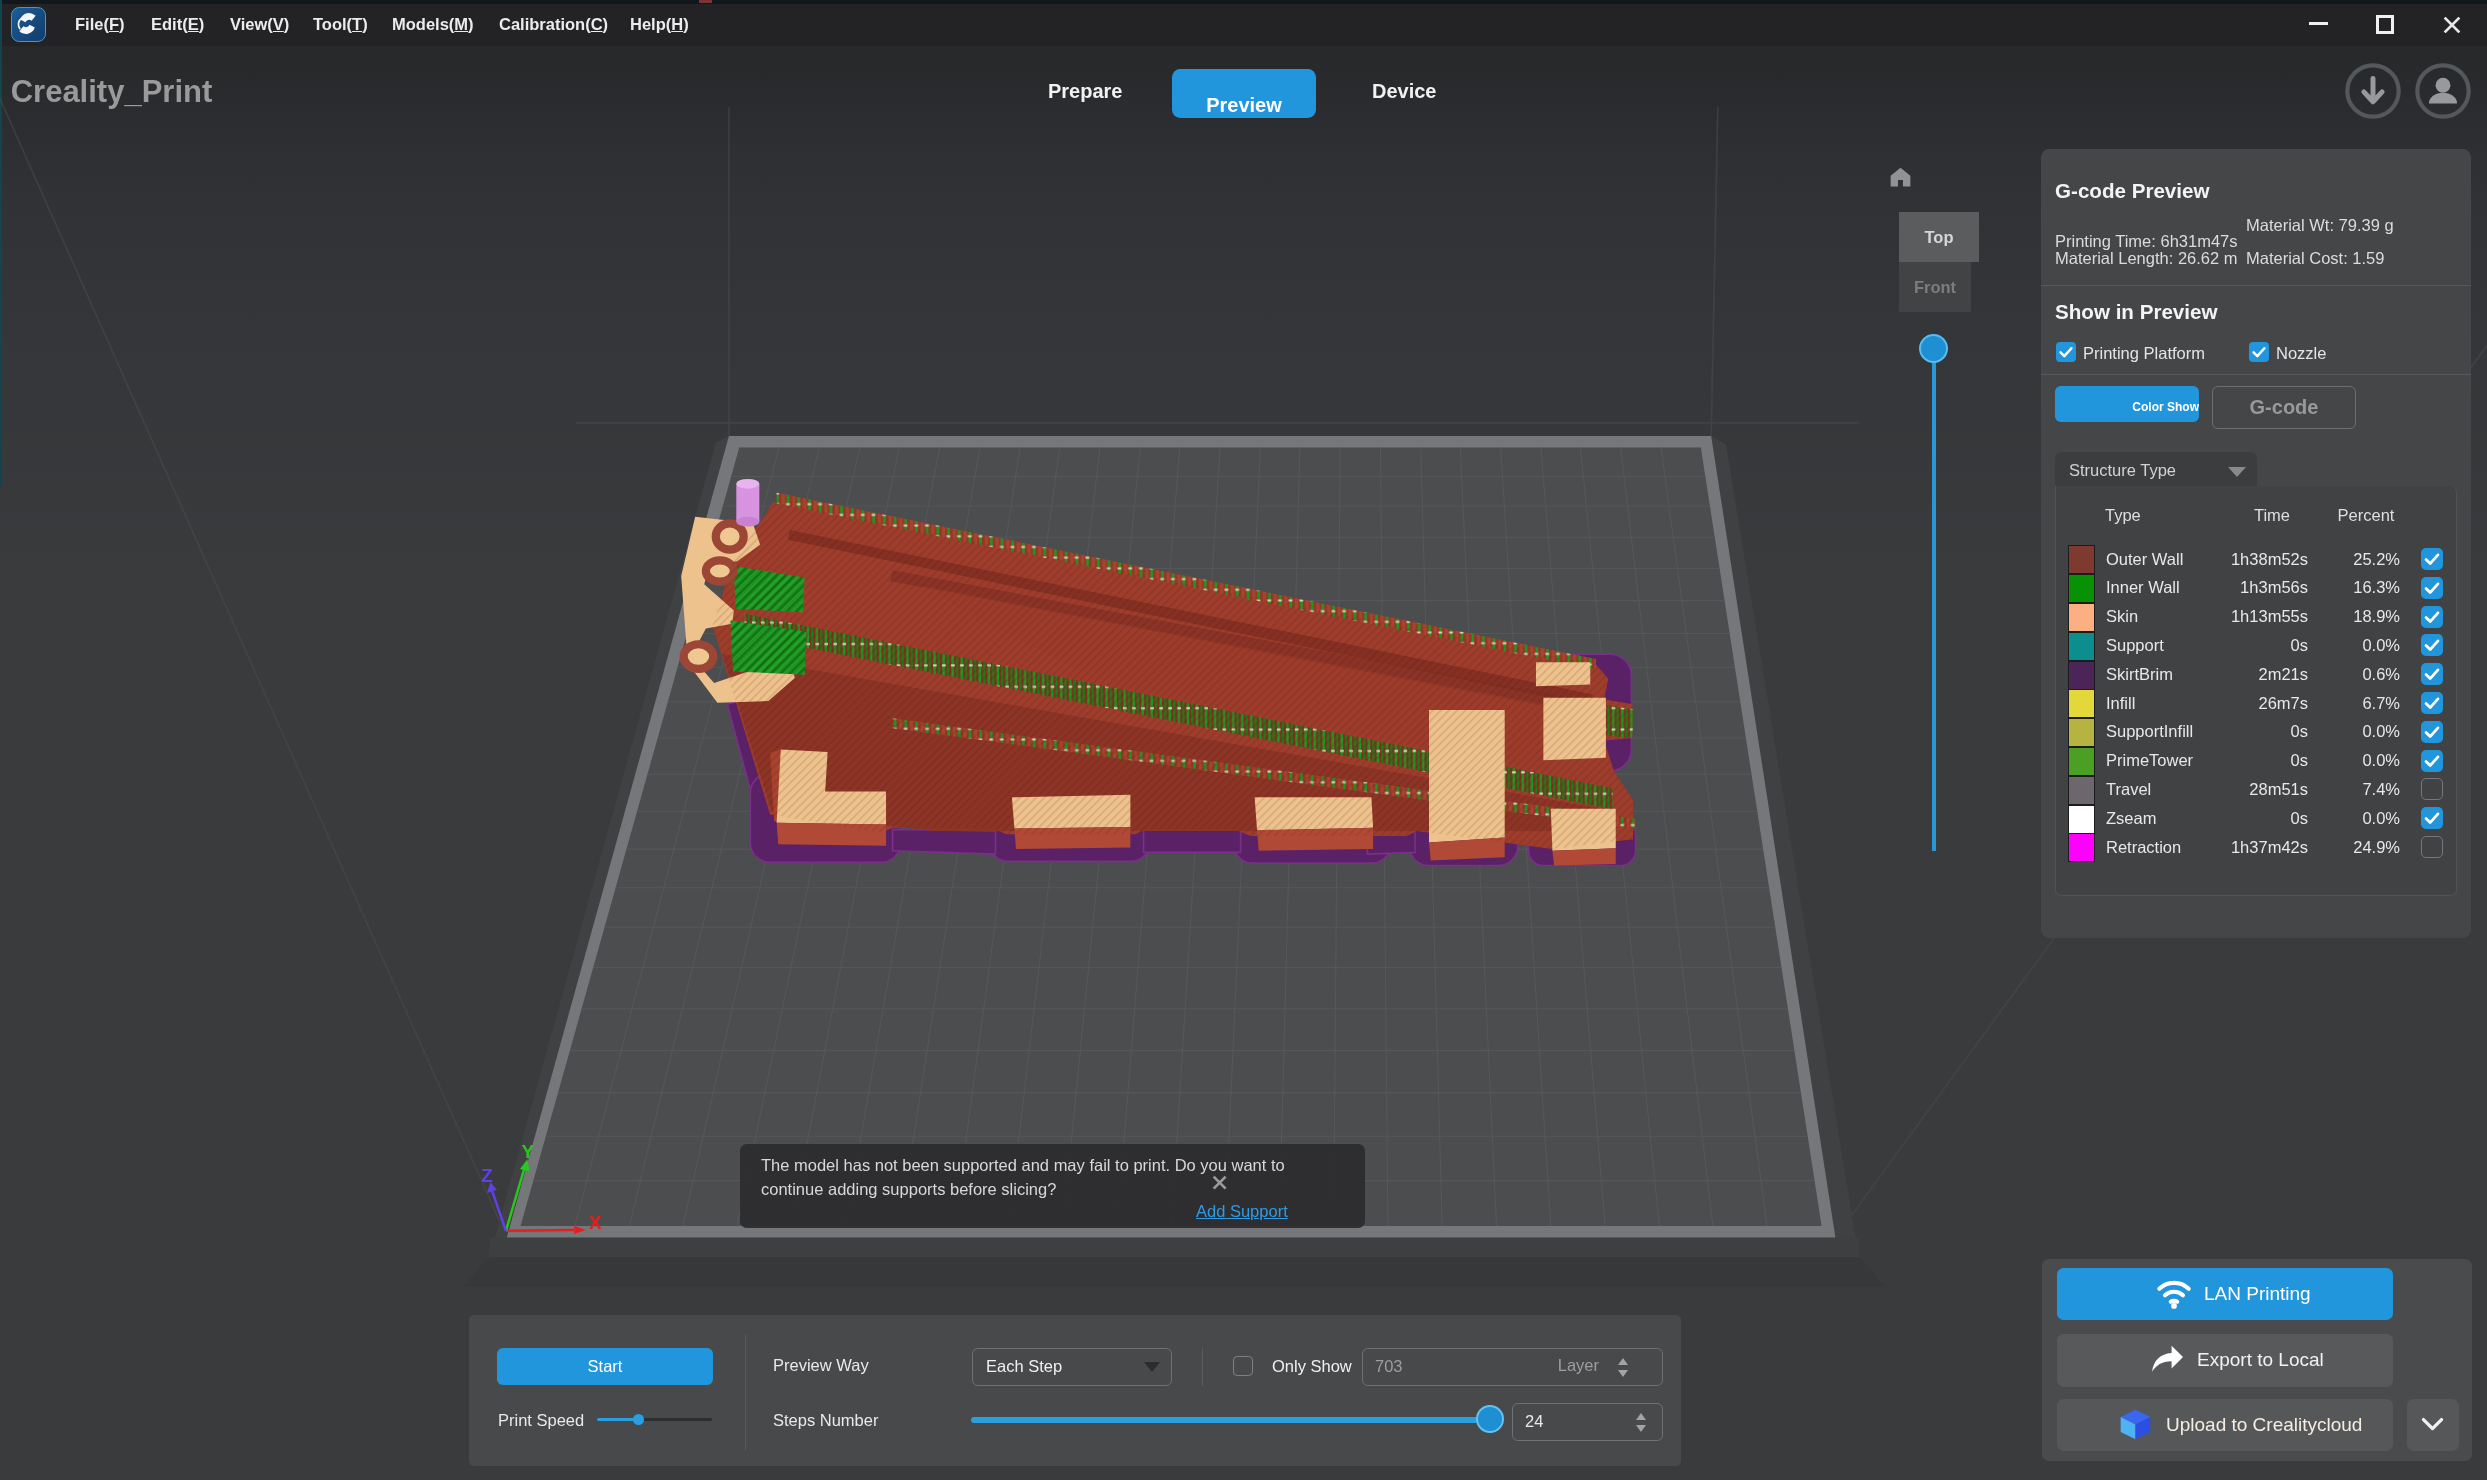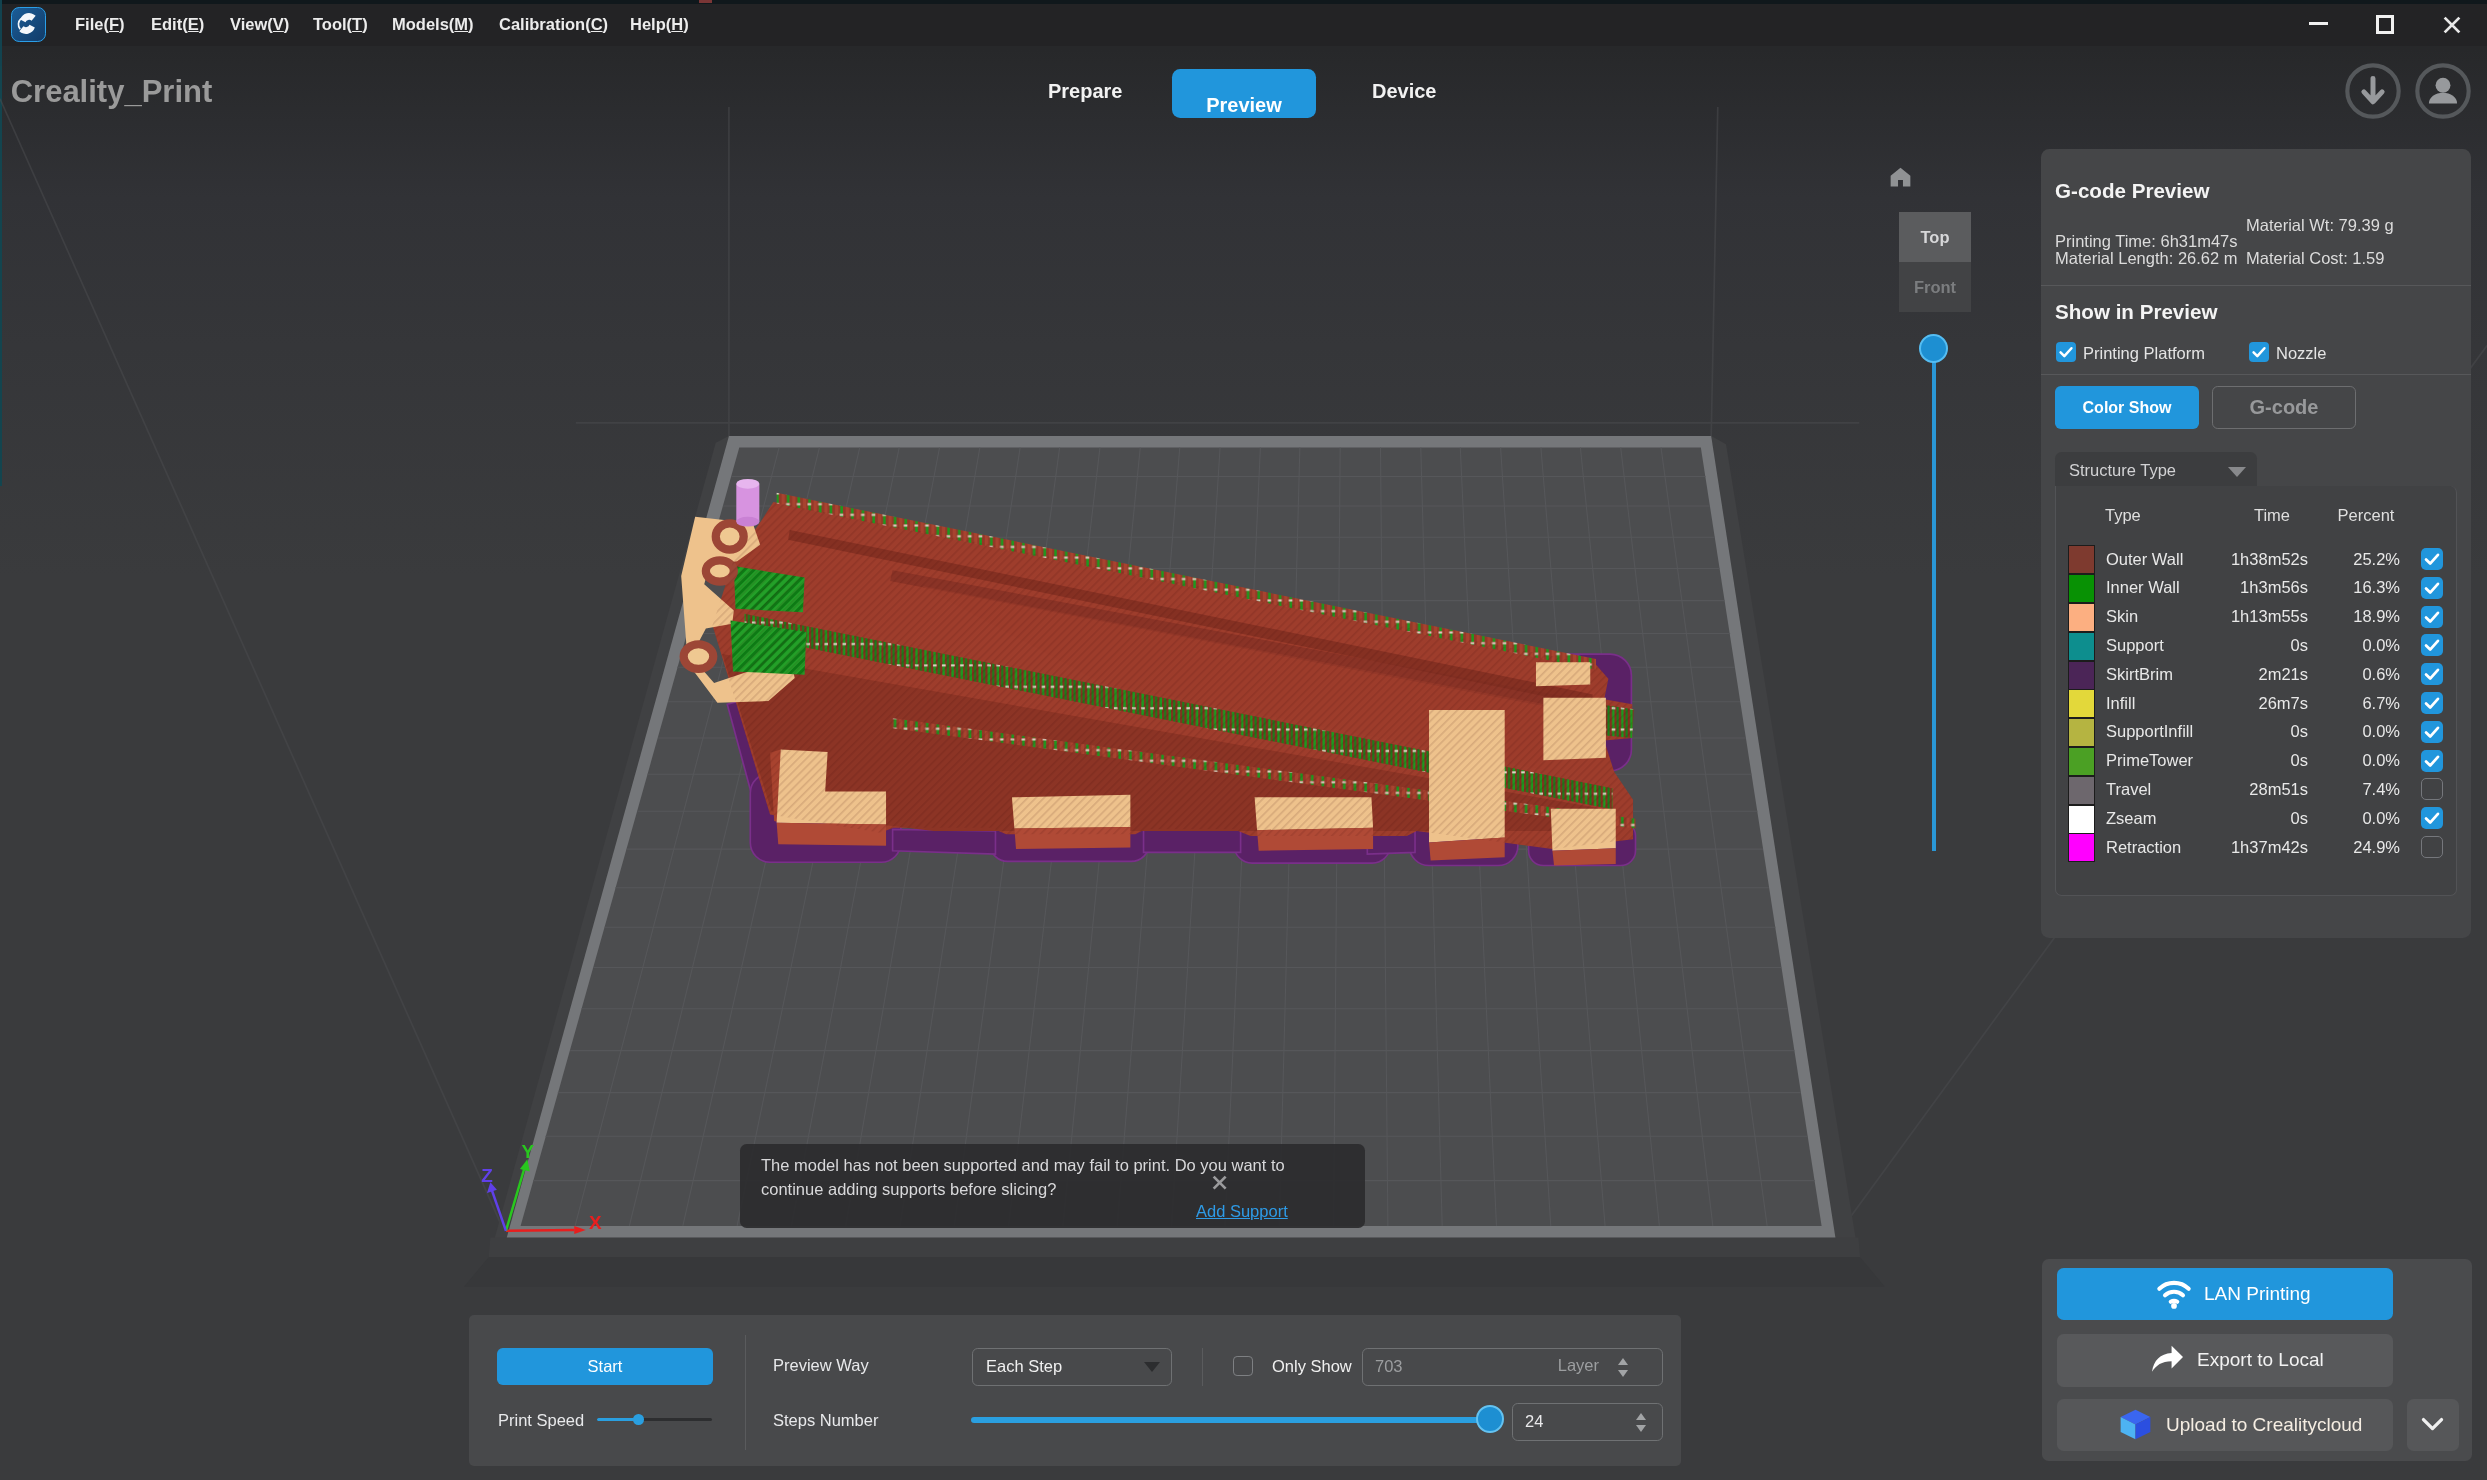--- a/index.html
+++ b/index.html
@@ -210,21 +210,21 @@
   <polygon points="592,1450 596,1437 604,1446" fill="#6040e8"></polygon>
 </g>
 <text x="716" y="1494" fill="#e81e1e" font-size="23" font-weight="bold" font-family="Liberation Sans">X</text>
 <text x="634" y="1408" fill="#28c81e" font-size="23" font-weight="bold" font-family="Liberation Sans">Y</text>
 <text x="585" y="1437" fill="#6040e8" font-size="23" font-weight="bold" font-family="Liberation Sans">Z</text>
 </svg>
 
 <svg class="abs" style="left:1889px;top:166px;" width="23" height="21.4" viewBox="0 0 28 26">
   <path d="M2 12 L14 2 L26 12 L26 25 L17 25 L17 17 L11 17 L11 25 L2 25 Z" fill="#909294"></path>
 </svg>
-<div class="abs" style="left:1899px;top:212px;width:72px;height:50px;background:#5b5c5e;color:#d7d7d9;font-size:16.5px;font-weight:bold;text-align:center;line-height:50px;">Top</div>
+<div class="abs" style="left:1899px;top:212px;width:80px;height:50px;background:#5b5c5e;color:#d7d7d9;font-size:16.5px;font-weight:bold;text-align:center;line-height:50px;">Top</div>
 <div class="abs" style="left:1899px;top:262px;width:72px;height:50px;background:#424345;color:#7b7d7f;font-size:16.5px;font-weight:bold;text-align:center;line-height:50px;">Front</div>
 
 <div class="abs" style="left:1932px;top:360px;width:4.1px;height:491px;background:#2a97d6;"></div>
 <div class="abs" style="left:1919px;top:334px;width:25px;height:25px;border-radius:50%;background:#1d8fd2;border:2.5px solid #55bdf2;box-sizing:content-box;"></div>
 
 <div class="abs" style="left:2041px;top:149px;width:430px;height:789px;background:#454648;border-radius:8.2px;"></div>
 <div class="abs" style="left:2055px;top:179px;font-size:20.6px;font-weight:bold;color:#f4f4f4;">G-code Preview</div>
 <div class="abs" style="left:2055px;top:232px;font-size:16.5px;color:#dcdcdc;">Printing Time: 6h31m47s</div>
 <div class="abs" style="left:2246px;top:216px;font-size:16.5px;color:#dcdcdc;">Material Wt: 79.39 g</div>
 <div class="abs" style="left:2055px;top:249px;font-size:16.5px;color:#dcdcdc;">Material Length: 26.62 m</div>
@@ -237,21 +237,21 @@
       </svg>
     </div>
 <div class="abs" style="left:2083px;top:344px;font-size:16.5px;color:#e4e4e4;">Printing Platform</div>
 <div style="position:absolute;left:2249px;top:342px;width:20px;height:20px;background:#2196dc;border-radius:4.1px;">
 <svg width="20" height="20" viewBox="0 0 24 24" style="position:absolute;left:0;top:0">
         <path d="M5.5 12.5 L10 17 L18.5 7.5" stroke="#fff" stroke-width="3" fill="none" stroke-linecap="round" stroke-linejoin="round"></path>
       </svg>
     </div>
 <div class="abs" style="left:2276px;top:344px;font-size:16.5px;color:#e4e4e4;">Nozzle</div>
 <div class="abs" style="left:2041px;top:374px;width:430px;height:0.8px;background:#57585a;"></div>
-<div class="abs" style="left:2055px;top:386px;width:144px;height:43px;background:#2196dc;border-radius:5.8px;color:#fff;font-size:16px;font-weight:bold;text-align:center;line-height:43px;">Color Show</div>
+<div class="abs" style="left:2055px;top:386px;width:144px;height:36px;background:#2196dc;border-radius:5.8px;color:#fff;font-size:12px;font-weight:bold;text-align:right;line-height:43px;">Color Show</div>
 <div class="abs" style="left:2212px;top:386px;width:144px;height:43px;border:0.8px solid #6d6e70;border-radius:5.8px;box-sizing:border-box;color:#98999b;font-size:20px;font-weight:bold;text-align:center;line-height:41px;">G-code</div>
 
 <div class="abs" style="left:2055px;top:452px;width:202px;height:35px;background:#3c3d3f;border-radius:6.6px 6.6px 0 0;"></div>
 <div class="abs" style="left:2069px;top:461px;font-size:16.5px;color:#d2d2d4;">Structure Type</div>
 <div class="abs" style="left:2228px;top:467px;width:0;height:0;border-left:9px solid transparent;border-right:9px solid transparent;border-top:10.7px solid #88898c;"></div>
 <div class="abs" style="left:2055px;top:486px;width:402px;height:410px;background:#414244;border:0.8px solid #525356;border-top:none;border-radius:0 6.6px 6.6px 6.6px;box-sizing:border-box;"></div>
 <div class="abs" style="left:2105px;top:506px;font-size:16.5px;color:#dfdfdf;">Type</div>
 <div class="abs" style="left:2208px;top:506px;width:128px;text-align:center;font-size:16.5px;color:#dfdfdf;">Time</div>
 <div class="abs" style="left:2318px;top:506px;width:96px;text-align:center;font-size:16.5px;color:#dfdfdf;">Percent</div>
 <div style="position:absolute;left:2068px;top:545px;width:27px;height:29px;background:#7e3a2f;border:1.6px solid #1c1c1c;box-sizing:border-box;"></div>

